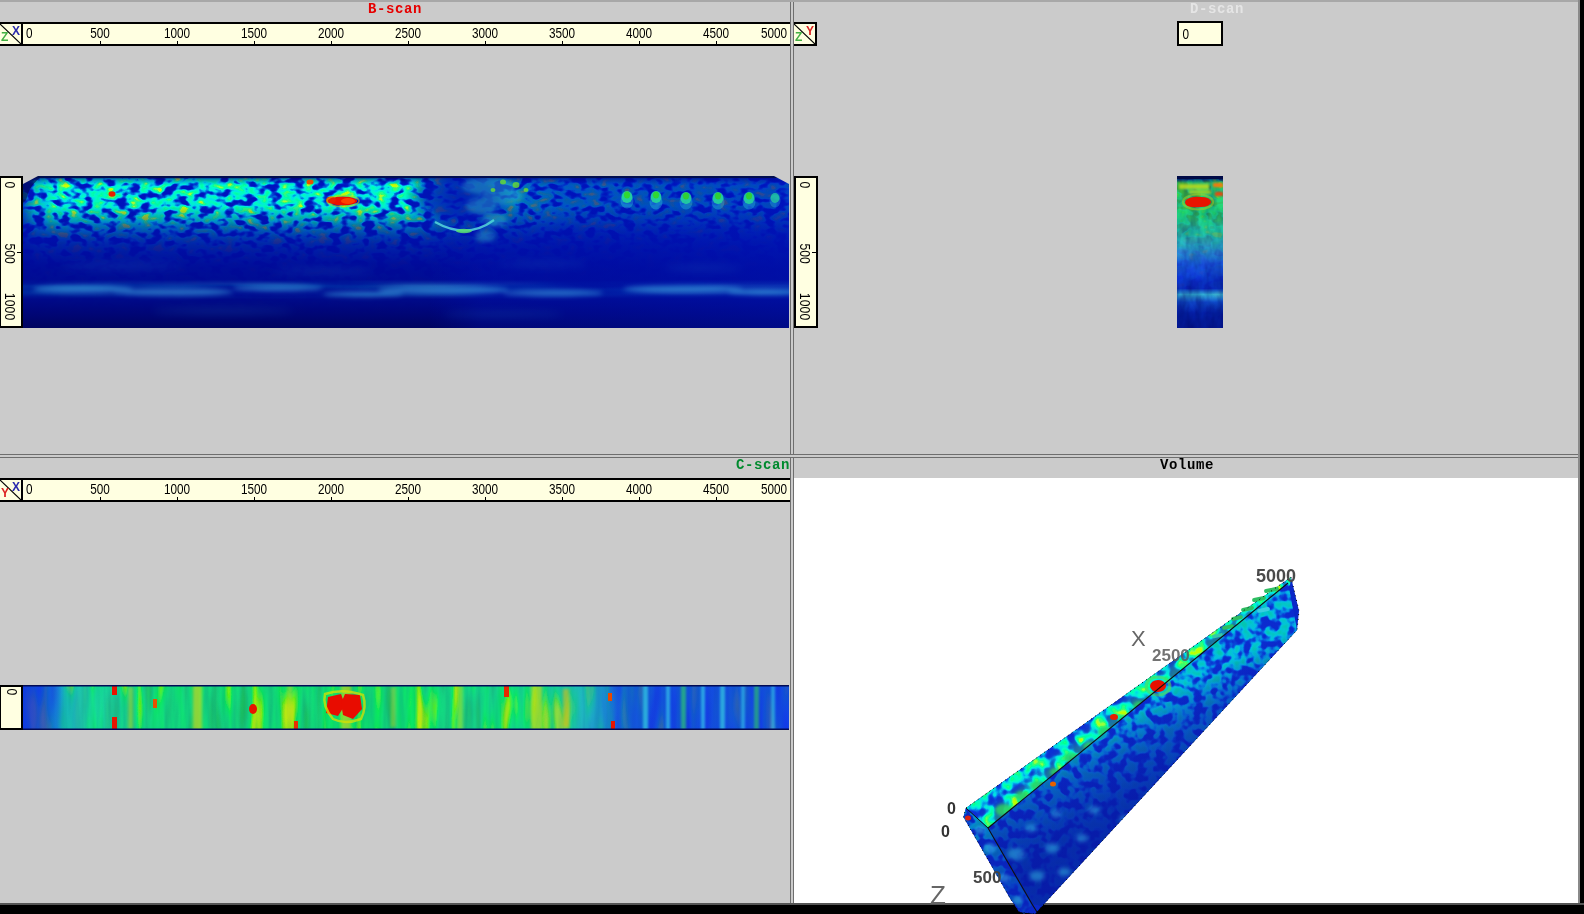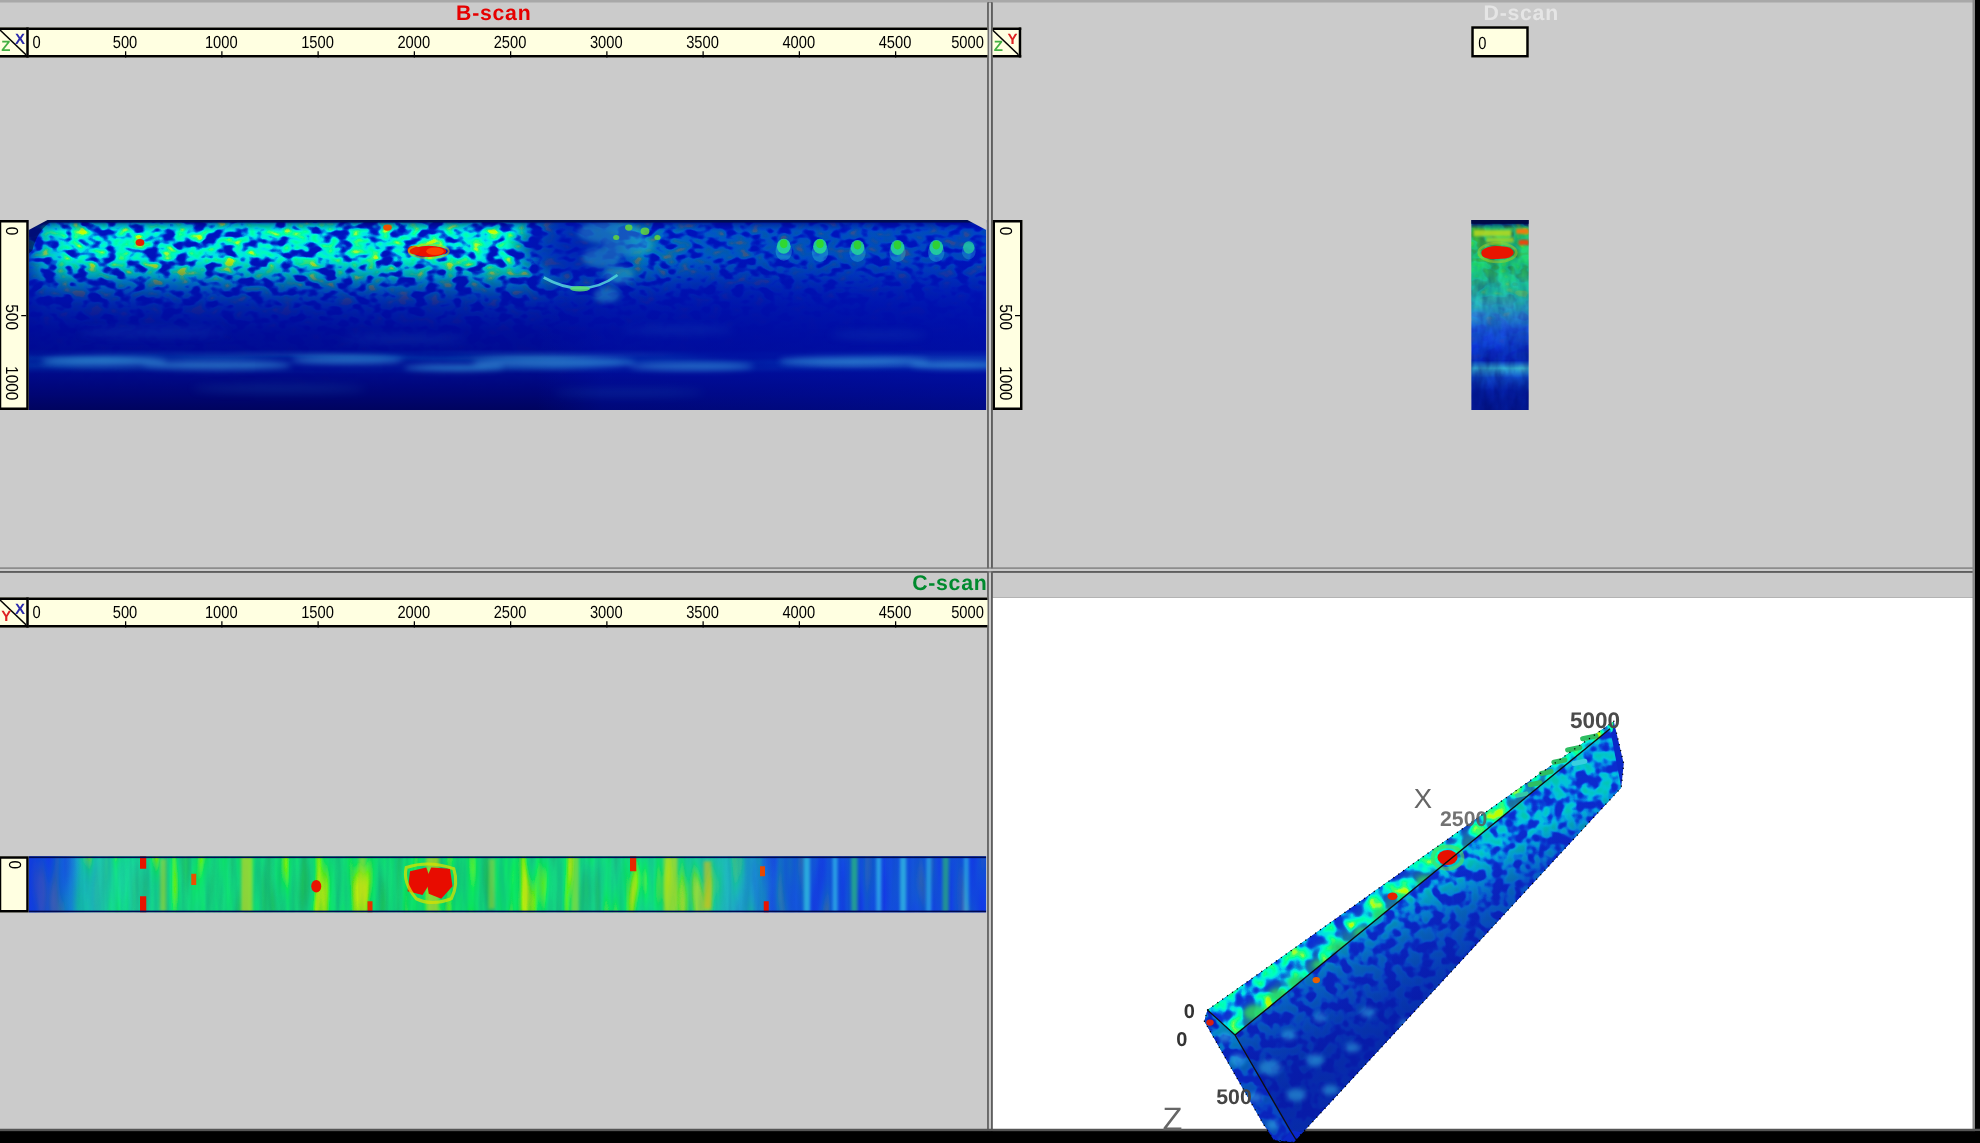--- a/index.html
+++ b/index.html
@@ -1,21 +1,21 @@
 <!DOCTYPE html>
 <html><head>
 <meta charset="utf-8">
 <style>
   html,body{margin:0;padding:0;width:1584px;height:914px;overflow:hidden;
     background:#000;font-family:"Liberation Sans",sans-serif;}
   .abs{position:absolute;}
   #app{position:absolute;left:0;top:0;width:1584px;height:914px;background:#000;}
   .gray{background:#cbcbcb;}
   .cream{background:#ffffe1;}
-  .title{position:absolute;font-weight:bold;font-size:17px;letter-spacing:0.6px;}
+  .title{position:absolute;font-weight:bold;font-size:14px;letter-spacing:0.6px;font-family:Liberation Mono, monospace;}
   .num{position:absolute;font-size:14px;color:#000;transform:scaleX(0.84);transform-origin:center;}
   .numL{transform-origin:left center;}
   .vtext{position:absolute;writing-mode:vertical-rl;font-size:14px;color:#000;transform:scaleY(0.88);transform-origin:center;}
 </style>
 </head>
 <body>
 <div id="app">
 
   <div class="abs gray" style="left:0;top:0;width:790px;height:455px;"></div>
   <div class="abs gray" style="left:794px;top:0;width:786px;height:455px;"></div>
@@ -448,20 +448,21 @@
     <path d="M322 9 L337 10 L339 24 L330 34 L320 30 L318 18 Z" fill="#e80c00"></path>
     <path d="M302 9 Q320 3 340 10 Q344 22 338 34 Q322 40 310 34 Q299 21 302 9 Z" fill="none" stroke="#d8e000" stroke-width="2.5" opacity="0.75"></path>
     <rect x="481" y="0" width="5" height="12" fill="#e82800"></rect>
     <rect x="585" y="8" width="4" height="8" fill="#e84800"></rect>
     <rect x="271" y="36" width="4" height="9" fill="#e83000"></rect>
     <rect x="588" y="36" width="4" height="9" fill="#e81400"></rect>
     <rect x="0" y="0" width="766" height="1.5" fill="#000a55"></rect>
     <rect x="0" y="43.5" width="766" height="1.5" fill="#000a55"></rect>
   </svg>
 
+  <div class="title" style="left:794px;top:457px;width:786px;text-align:center;color:#000;">Volume</div>
   <svg class="abs" style="left:794px;top:458px;z-index:5;" width="786" height="456">
     <defs>
       <filter id="vspeck" x="0" y="0" width="100%" height="100%">
         <feTurbulence type="fractalNoise" baseFrequency="0.08 0.08" numOctaves="2" seed="17"></feTurbulence>
         <feColorMatrix type="matrix" values="1.9 0 0 0 -0.45  1.9 0 0 0 -0.45  1.9 0 0 0 -0.45  1.9 0 0 0 -0.45"></feColorMatrix>
         <feComponentTransfer>
           <feFuncR type="table" tableValues="0 0 0 0 0 0 0 0.05 0.5"></feFuncR>
           <feFuncG type="table" tableValues="0 0 0.25 0.55 0.9 1 1 1 1"></feFuncG>
           <feFuncB type="table" tableValues="1 1 1 1 0.85 0.55 0.3 0.12 0"></feFuncB>
           <feFuncA type="table" tableValues="0 0 0.1 0.4 0.85 1 1 1 1"></feFuncA>

